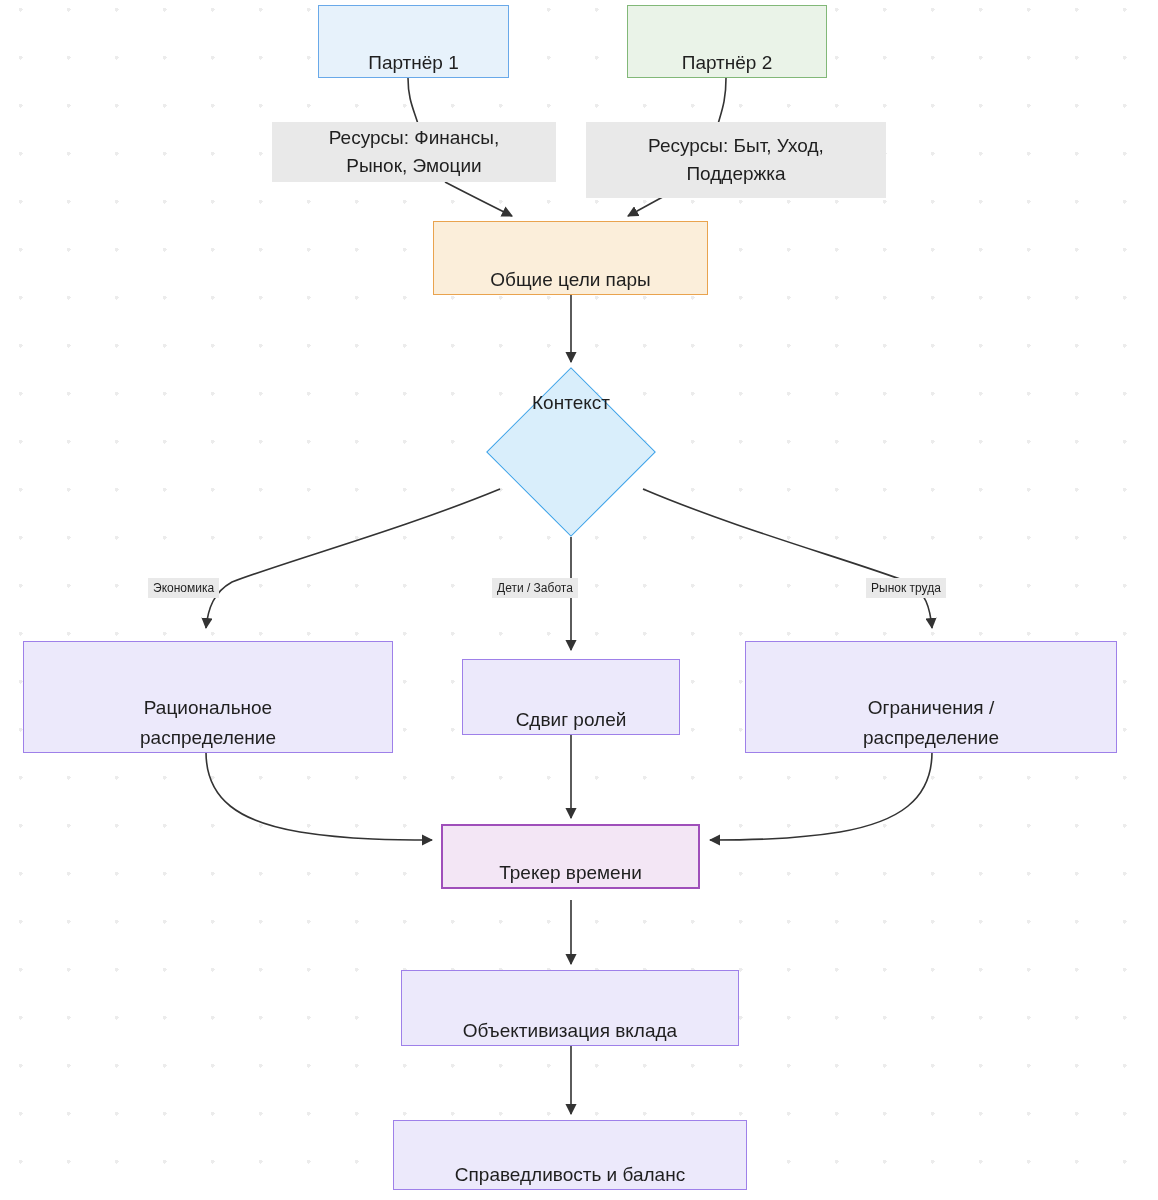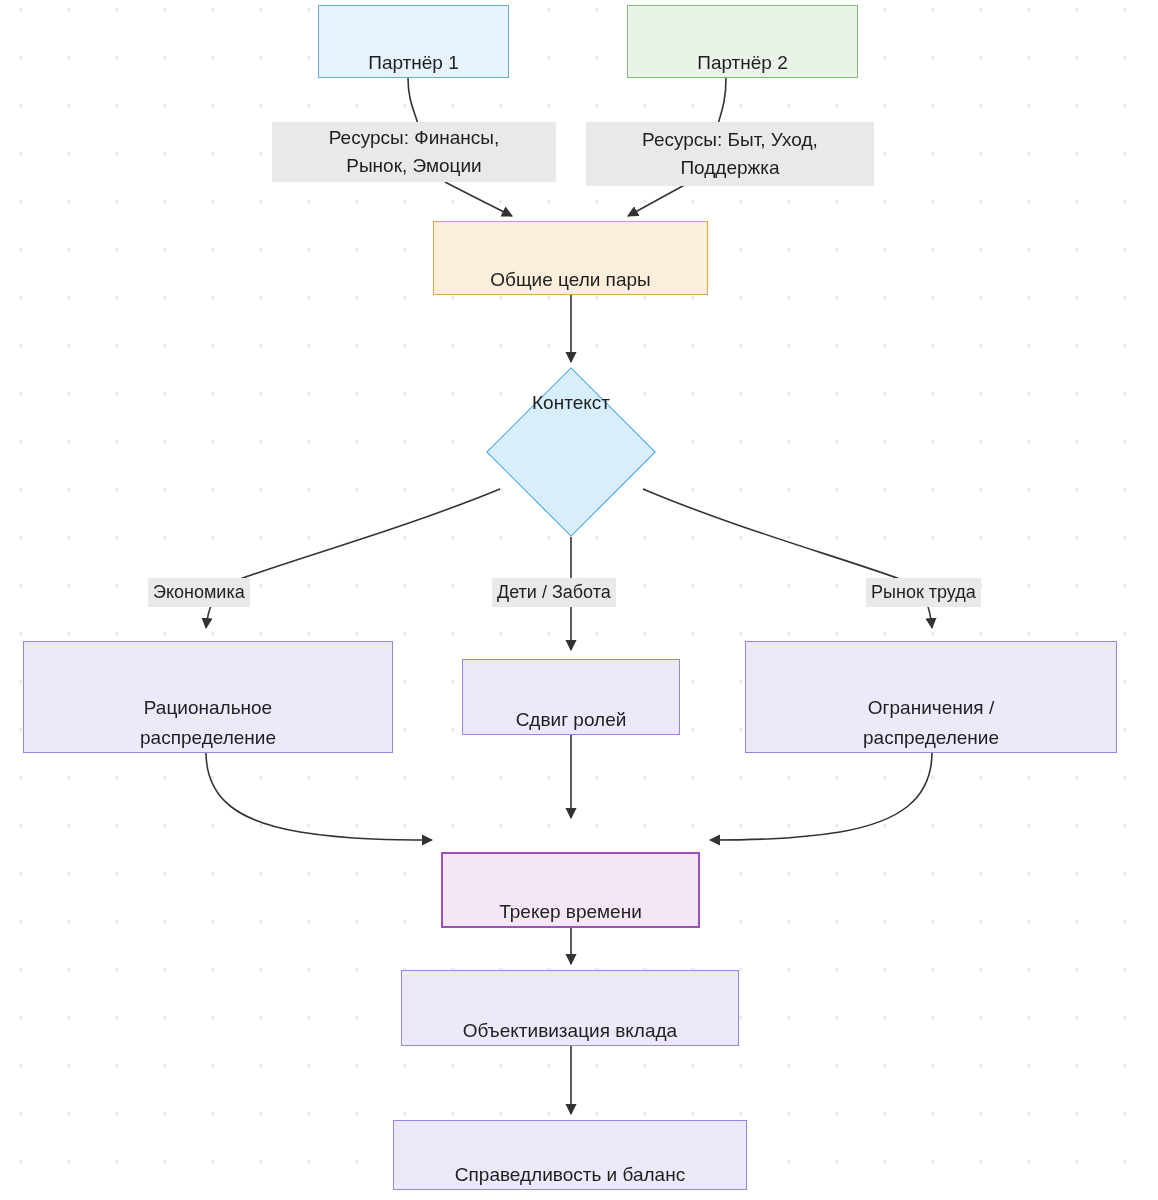--- a/index.html
+++ b/index.html
@@ -76,21 +76,21 @@
     align-items: flex-start;
     justify-content: center;
     font-size: 19px;
     color: #1f1f1f;
   }
 
   .edge-label {
     position: absolute;
     background: #e9e9e9;
     color: #1f1f1f;
-    font-size: 18px;
+    font-size: 12px;
     line-height: 1.5;
     padding: 1px 5px;
     white-space: nowrap;
     z-index: 3;
   }
 </style>
 </head>
 <body>
 
 <div id="canvas">
@@ -128,30 +128,30 @@
       <path d="M 571 900 L 571 964" marker-end="url(#arrow)"></path>
 
       <path d="M 571 1046 L 571 1114" marker-end="url(#arrow)"></path>
     </g>
   </svg>
 
   <div class="node n-blue" style="left:318px; top:5px; width:191px; height:73px;">
     <span class="node-label">Партнёр 1</span>
   </div>
 
-  <div class="node n-green" style="left:627px; top:5px; width:231px; height:73px;">
+  <div class="node n-green" style="left:627px; top:5px; width:200px; height:73px;">
     <span class="node-label">Партнёр 2</span>
   </div>
 
   <div class="edge-label" style="left:272px; top:122px; width:284px; height:60px; display:flex; align-items:center; justify-content:center; text-align:center; white-space:pre-line; font-size:19px; padding:0;">
     <span>Ресурсы: Финансы,
 Рынок, Эмоции</span>
   </div>
 
-  <div class="edge-label" style="left:586px; top:122px; width:284px; height:60px; display:flex; align-items:center; justify-content:center; text-align:center; white-space:pre-line; font-size:19px; padding:2px;">
+  <div class="edge-label" style="left:586px; top:122px; width:284px; height:60px; display:flex; align-items:center; justify-content:center; text-align:center; white-space:pre-line; font-size:19px; padding:8px;">
     <span>Ресурсы: Быт, Уход,
 Поддержка</span>
   </div>
 
   <div class="node n-orange" style="left:433px; top:221px; width:275px; height:74px;">
     <span class="node-label">Общие цели пары</span>
   </div>
 
   <div class="diamond-wrap" style="left:511px; top:392px; width:120px; height:120px;">
     <div class="diamond-shape"></div>
@@ -179,21 +179,21 @@
   <div class="node n-purple" style="left:23px; top:641px; width:370px; height:112px;">
     <span class="node-label">Рациональное
 распределение</span>
   </div>
 
   <div class="node n-purple" style="left:745px; top:641px; width:372px; height:112px;">
     <span class="node-label">Ограничения /
 распределение</span>
   </div>
 
-  <div class="node n-pink" style="left:441px; top:852px; width:259px; height:76px;">
+  <div class="node n-pink" style="left:441px; top:824px; width:259px; height:65px;">
     <span class="node-label">Трекер времени</span>
   </div>
 
   <div class="node n-purple" style="left:401px; top:970px; width:338px; height:76px;">
     <span class="node-label">Объективизация вклада</span>
   </div>
 
   <div class="node n-purple" style="left:393px; top:1120px; width:354px; height:70px;">
     <span class="node-label">Справедливость и баланс</span>
   </div>

